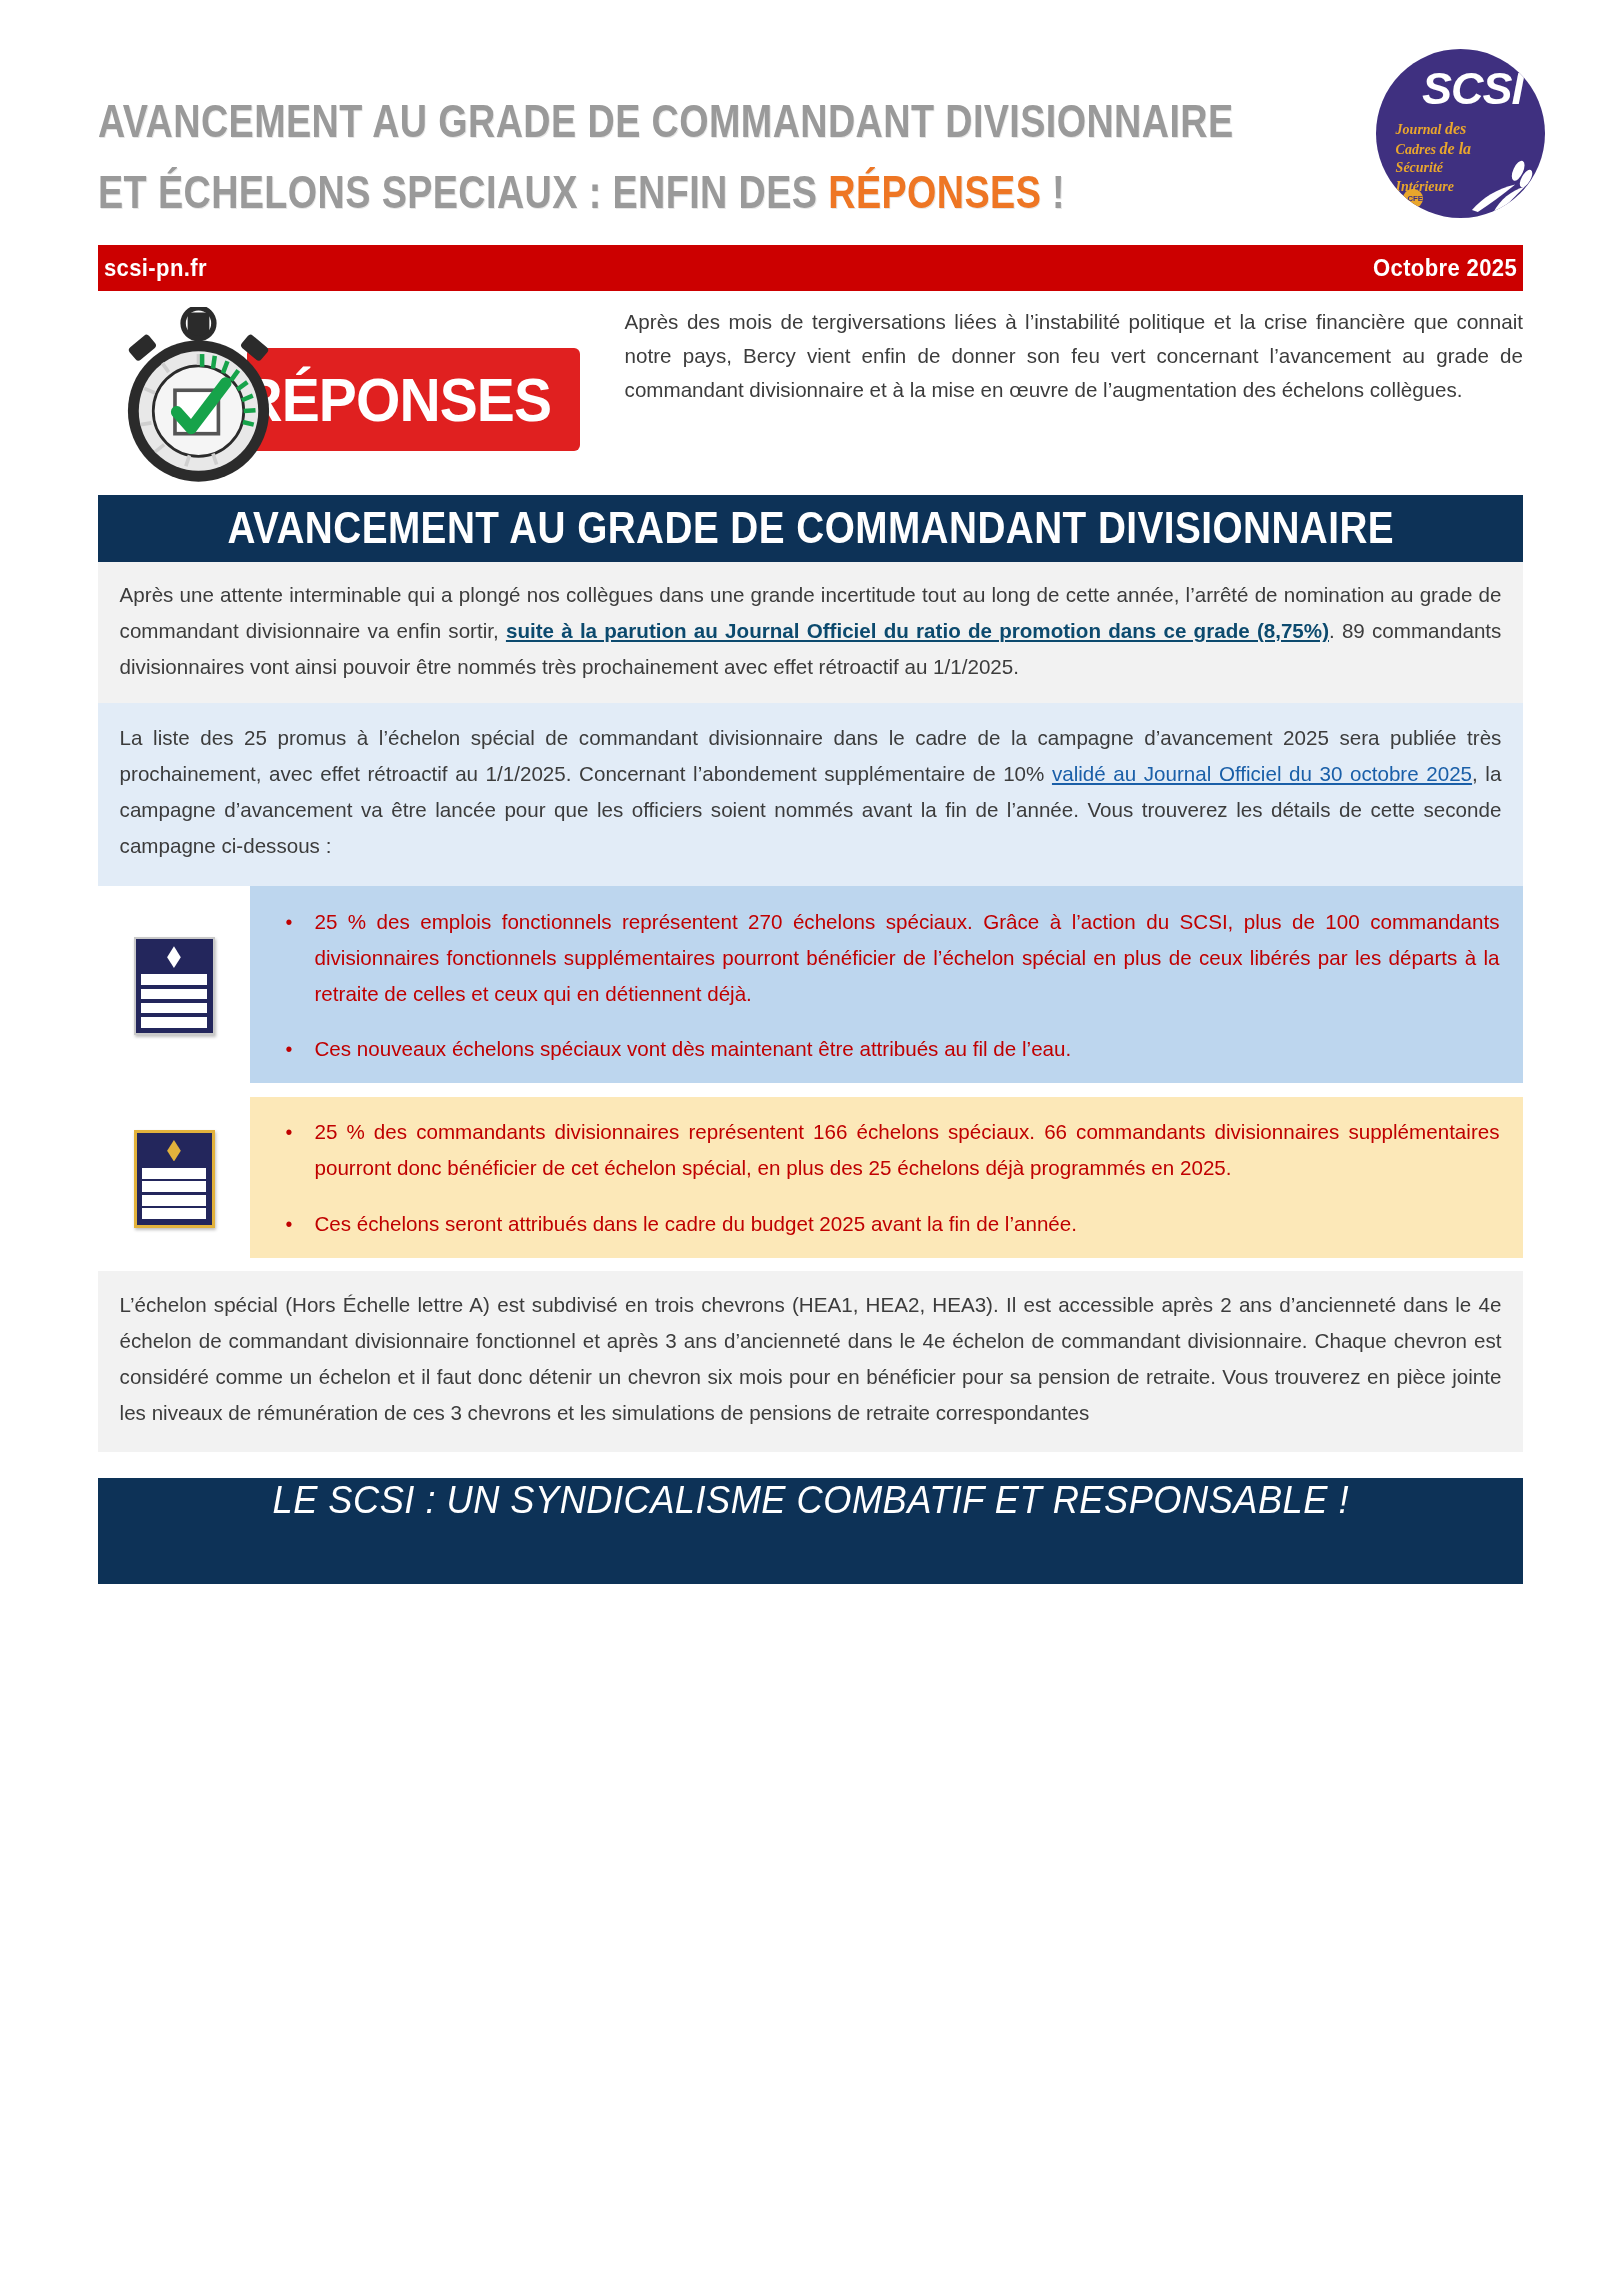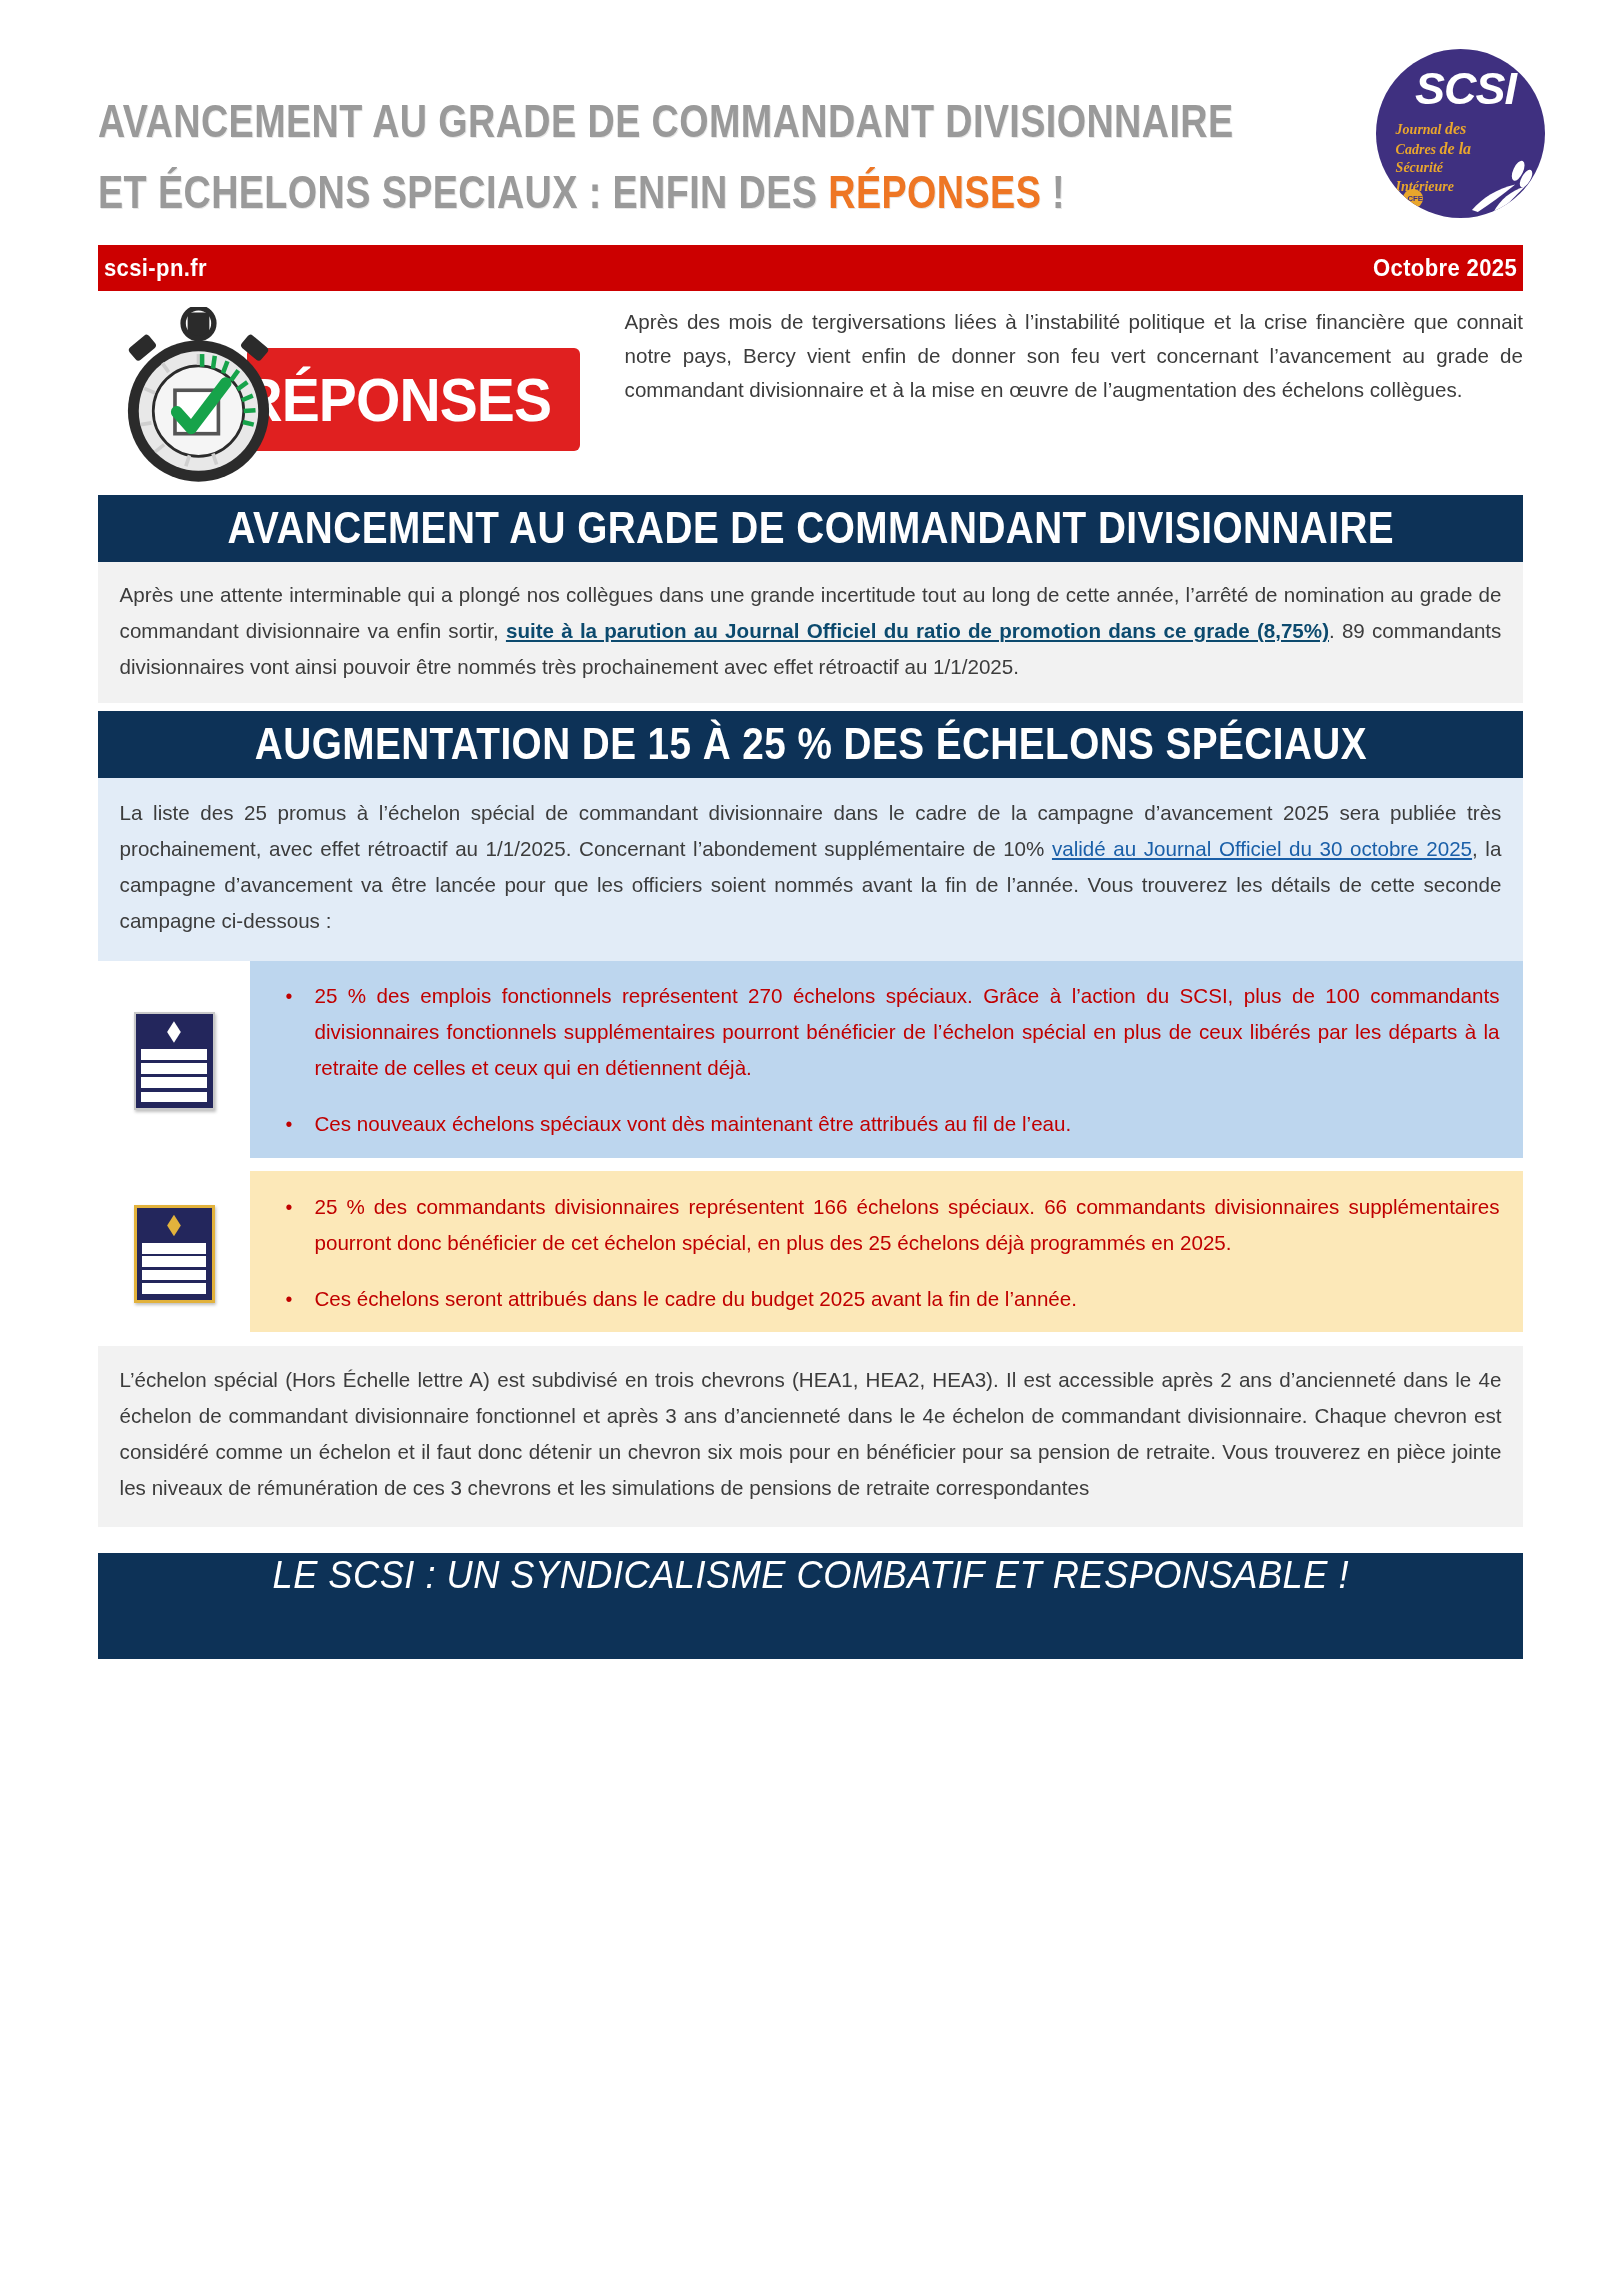--- a/index.html
+++ b/index.html
@@ -58,21 +58,21 @@
     top: 49px;
     width: 169px;
     height: 169px;
     border-radius: 50%;
     background: #3f3080;
     overflow: hidden;
   }
   .logo-main {
     position: absolute;
     top: 13.7px;
-    left: 5px;
+    left: 12px;
     width: 100%;
     text-align: center;
     font-family: "Liberation Sans", sans-serif;
     font-weight: bold;
     font-style: italic;
     font-size: 45px;
     color: #ffffff;
     letter-spacing: -1px;
   }
   .logo-sub {
@@ -437,23 +437,20 @@
       </svg>
     </div>
     <div class="intro-text">Après des mois de tergiversations liées à l’instabilité politique et la crise financière que connait notre pays, Bercy vient enfin de donner son feu vert concernant l’avancement au grade de commandant divisionnaire et à la mise en œuvre de l’augmentation des échelons collègues.</div>
   </div>
 
   <div class="section-head">
     <span>AVANCEMENT AU GRADE DE COMMANDANT DIVISIONNAIRE</span>
   </div>
   <div class="para-grey"><span>Après une attente interminable qui a plongé nos collègues dans une grande incertitude tout au long de cette année, l’arrêté de nomination au grade de commandant divisionnaire va enfin sortir, </span><a class="doclink" href="#">suite à la parution au Journal Officiel du ratio de promotion dans ce grade (8,75%)</a><span>. 89 commandants divisionnaires vont ainsi pouvoir être nommés très prochainement avec effet rétroactif au 1/1/2025.</span></div>
 
-  <div class="section-head">
-    <span>AUGMENTATION DE 15 À 25 % DES ÉCHELONS SPÉCIAUX</span>
-  </div>
   <div class="para-blue"><span>La liste des 25 promus à l’échelon spécial de commandant divisionnaire dans le cadre de la campagne d’avancement 2025 sera publiée très prochainement, avec effet rétroactif au 1/1/2025. Concernant l’abondement supplémentaire de 10% </span><a class="doclink-plain" href="#">validé au Journal Officiel du 30 octobre 2025</a><span>, la campagne d’avancement va être lancée pour que les officiers soient nommés avant la fin de l’année. Vous trouverez les détails de cette seconde campagne ci-dessous :</span></div>
 
   <div class="bulletrow">
     <div class="badge-cell">
       <div class="insignia">
         <div class="diamond"></div>
         <div class="stripes">
             <i></i>
             <i></i>
             <i></i>

